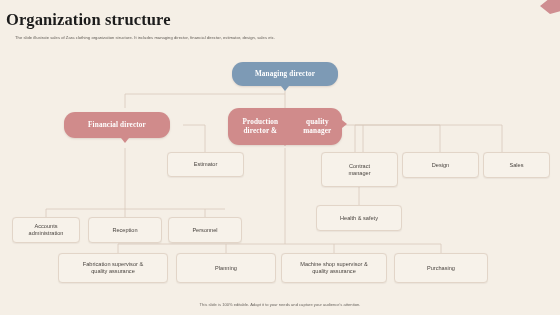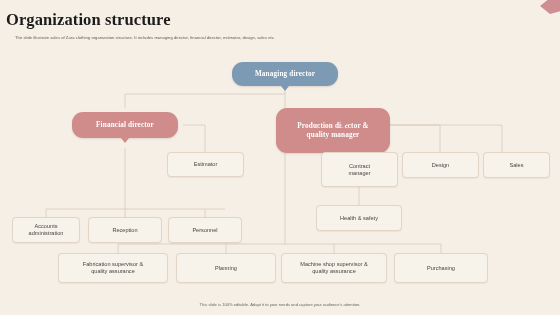--- a/index.html
+++ b/index.html
@@ -136,26 +136,26 @@
         <path d="M334 192 L334 201"></path>
         <path d="M441 192 L441 201"></path>
       </g>
     </svg>
 
     <div class="node filled blue" style="left:232px;top:10px;width:106px;height:24px;">
       <span class="node-lbl">Managing director</span>
     </div>
     <div class="nub down blue" style="left:280.5px;top:34px;"></div>
 
-    <div class="node filled rose" style="left:72px;top:60px;width:106px;height:26px;">
+    <div class="node filled rose" style="left:64px;top:60px;width:106px;height:26px;">
       <span class="node-lbl">Financial director</span>
     </div>
     <div class="nub down rose" style="left:120.5px;top:86px;"></div>
 
-    <div class="node filled rose" style="left:228px;top:56px;width:114px;height:45px;flex-direction:column;margin-left:48px;">
+    <div class="node filled rose" style="left:228px;top:56px;width:114px;height:37px;flex-direction:row;">
       <span class="node-lbl">Production director &amp;</span>
       <span class="node-lbl">quality manager</span>
     </div>
     <div class="nub right rose" style="left:342px;top:68px;"></div>
     <div class="nub down rose" style="left:280.5px;top:89px;"></div>
 
     <div class="node outline" style="left:167px;top:100px;width:77px;height:25px;">
       <span class="node-lbl">Estimator</span>
     </div>
 

